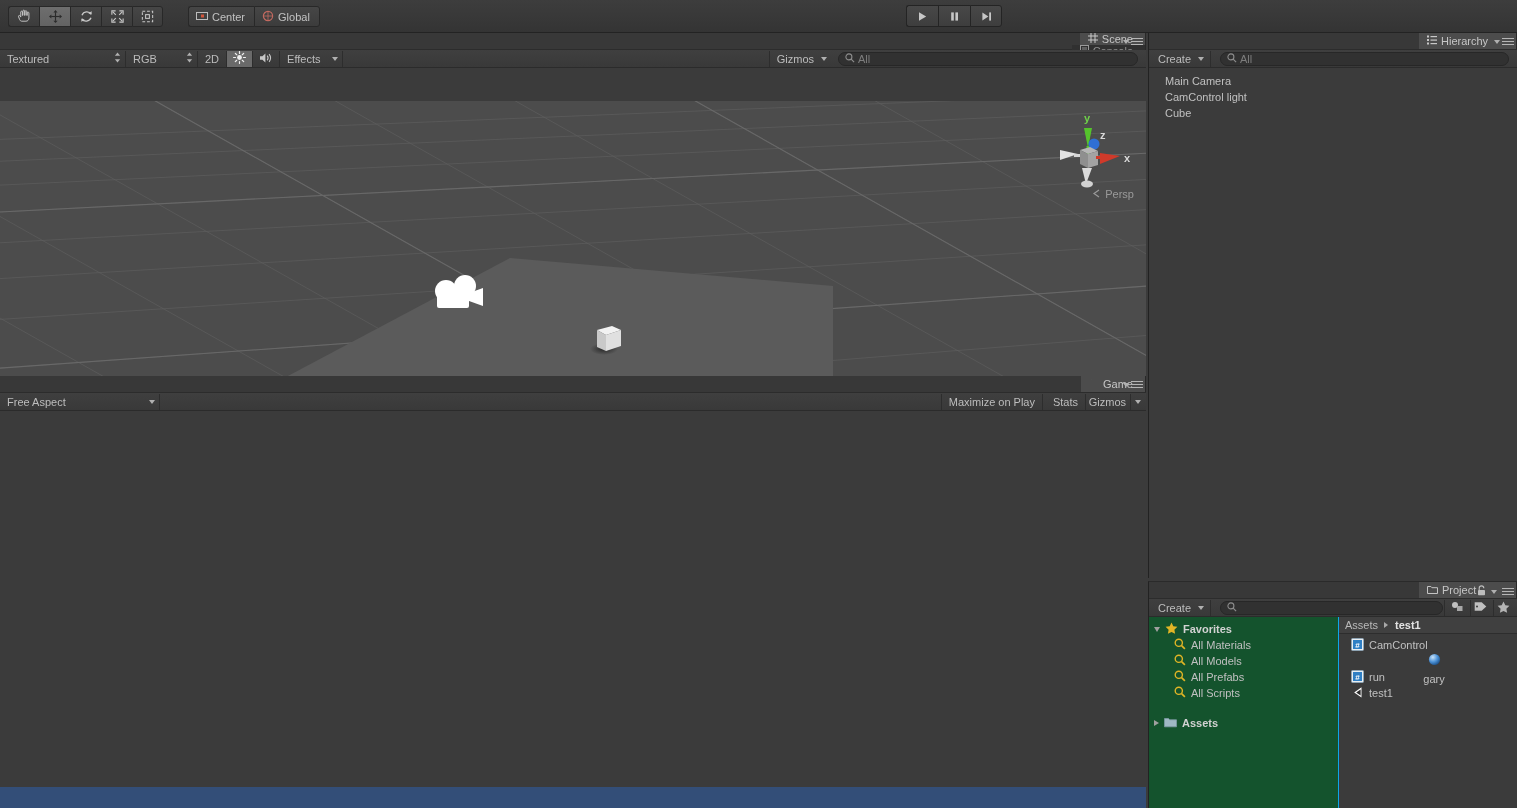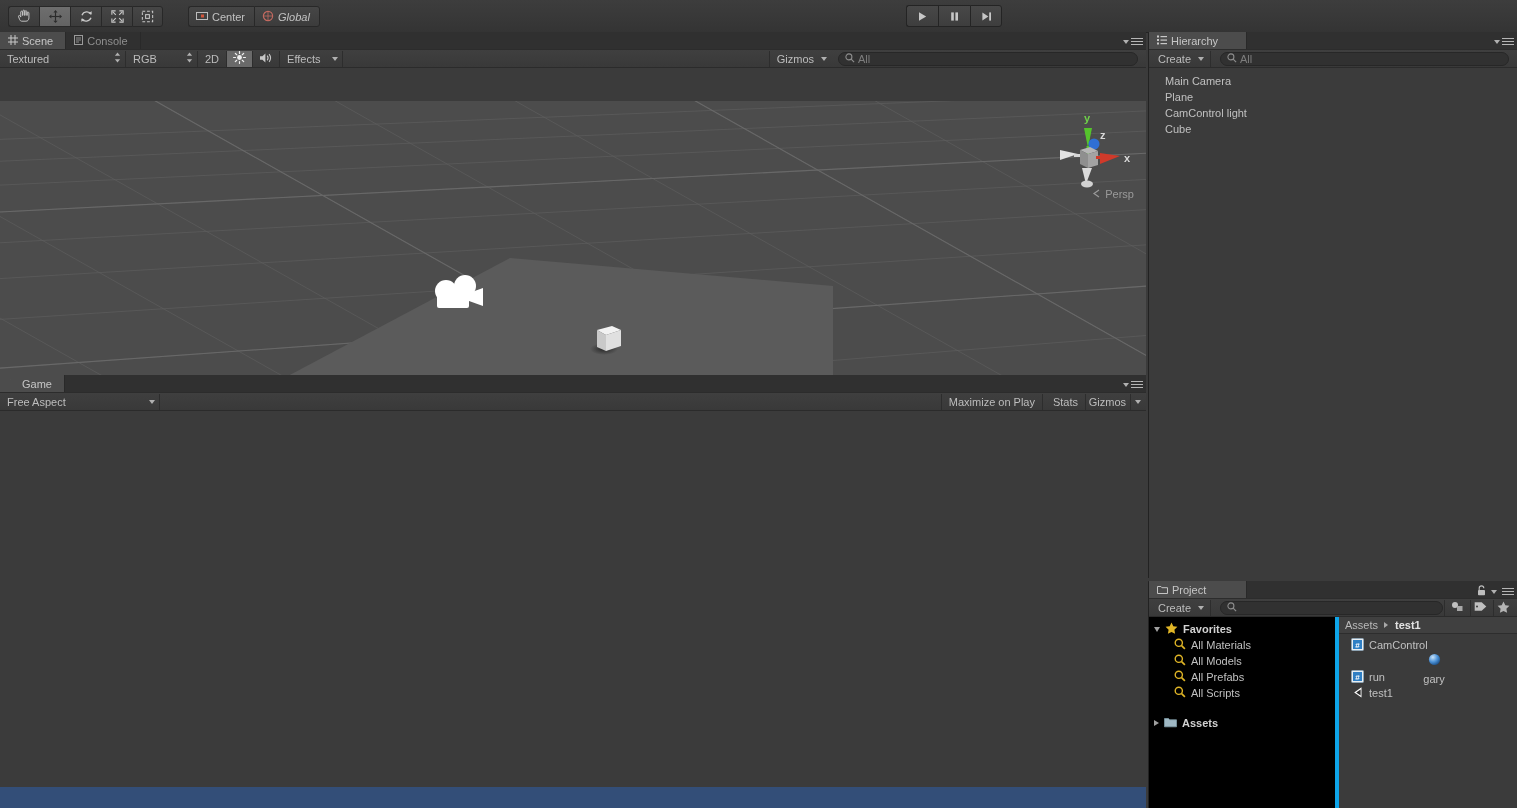--- a/index.html
+++ b/index.html
@@ -36,38 +36,38 @@
 
   .pivot-group { position: absolute; left: 188px; top: 6px; display: flex; }
   .pbtn {
     height: 21px; padding: 0 9px 0 7px;
     background: linear-gradient(#464646, #3c3c3c);
     border: 1px solid #282828; border-right-width: 0;
     display: flex; align-items: center; gap: 4px;
     font-size: 11px; color: #c2c2c2; cursor: default;
   }
   .pbtn:first-child { border-radius: 3px 0 0 3px; }
-  .pbtn:last-child { border-radius: 0 3px 3px 0; border-right-width: 1px; font-style: italic; }
+  .pbtn:last-child { border-radius: 0 3px 3px 0; border-right-width: 1px; }
 
   .play-group { position: absolute; left: 906px; top: 5px; display: flex; }
   .playbtn {
     width: 32px; height: 22px;
     background: linear-gradient(#484848, #3e3e3e);
     border: 1px solid #242424; border-right-width: 0;
     display: flex; align-items: center; justify-content: center; cursor: default;
   }
   .playbtn:first-child { border-radius: 3px 0 0 3px; }
   .playbtn:last-child { border-radius: 0 3px 3px 0; border-right-width: 1px; }
 
   
   .panel { position: absolute; background: #3b3b3b; }
   .tabbar {
     height: 17px; background: #383838;
     border-bottom: 1px solid #2c2c2c;
-    display: flex; align-items: flex-end; position: relative;
+    display: flex; align-items: flex-end; position: relative; flex-direction: column;
   }
   .tab {
     height: 17px; padding: 0 12px 0 8px;
     display: flex; align-items: center; gap: 4px;
     font-size: 11px; color: #8e8e8e; cursor: default;
     background: #303030;
     border-right: 1px solid #292929;
   }
   .tab.active { background: #4c4c4c; color: #c6c6c6; }
   .tabfill { flex: 1; background: #303030; height: 17px; }
@@ -129,21 +129,21 @@
     padding-left: 16px; font-size: 11px; color: #c0c0c0; cursor: default;
   }
 
   
   #project-panel {
     left: 1148px; top: 581px; width: 369px; height: 227px;
     background: #3b3b3b; border-left: 1px solid #222; border-top: 1px solid #2a2a2a;
   }
   .proj-body { display: flex; height: 192px; }
   .proj-left {
-    width: 190px; background: #000000; border-right: 4px solid #0ea5e9;
+    width: 190px; background: #14532d; border-right: 1px solid #0ea5e9;
     padding-top: 4px;
   }
   .proj-right { flex: 1; background: #3b3b3b; }
   .crumb {
     height: 17px; display: flex; align-items: center; gap: 5px;
     padding-left: 6px; font-size: 11px; color: #b9b9b9;
     background: #404040; border-bottom: 1px solid #2d2d2d;
   }
   .crumb .cur { color: #e3e3e3; font-weight: bold; }
   .frow {
@@ -556,23 +556,20 @@
         </span>
         <span>All</span>
       </div>
     </div>
 
     <div class="hlist">
       <div class="hrow">
         <span>Main Camera</span>
       </div>
       <div class="hrow">
-        <span>Plane</span>
-      </div>
-      <div class="hrow">
         <span>CamControl light</span>
       </div>
       <div class="hrow">
         <span>Cube</span>
       </div>
     </div>
   </div>
 
   <div class="panel" id="project-panel">
     <div class="tabbar">

